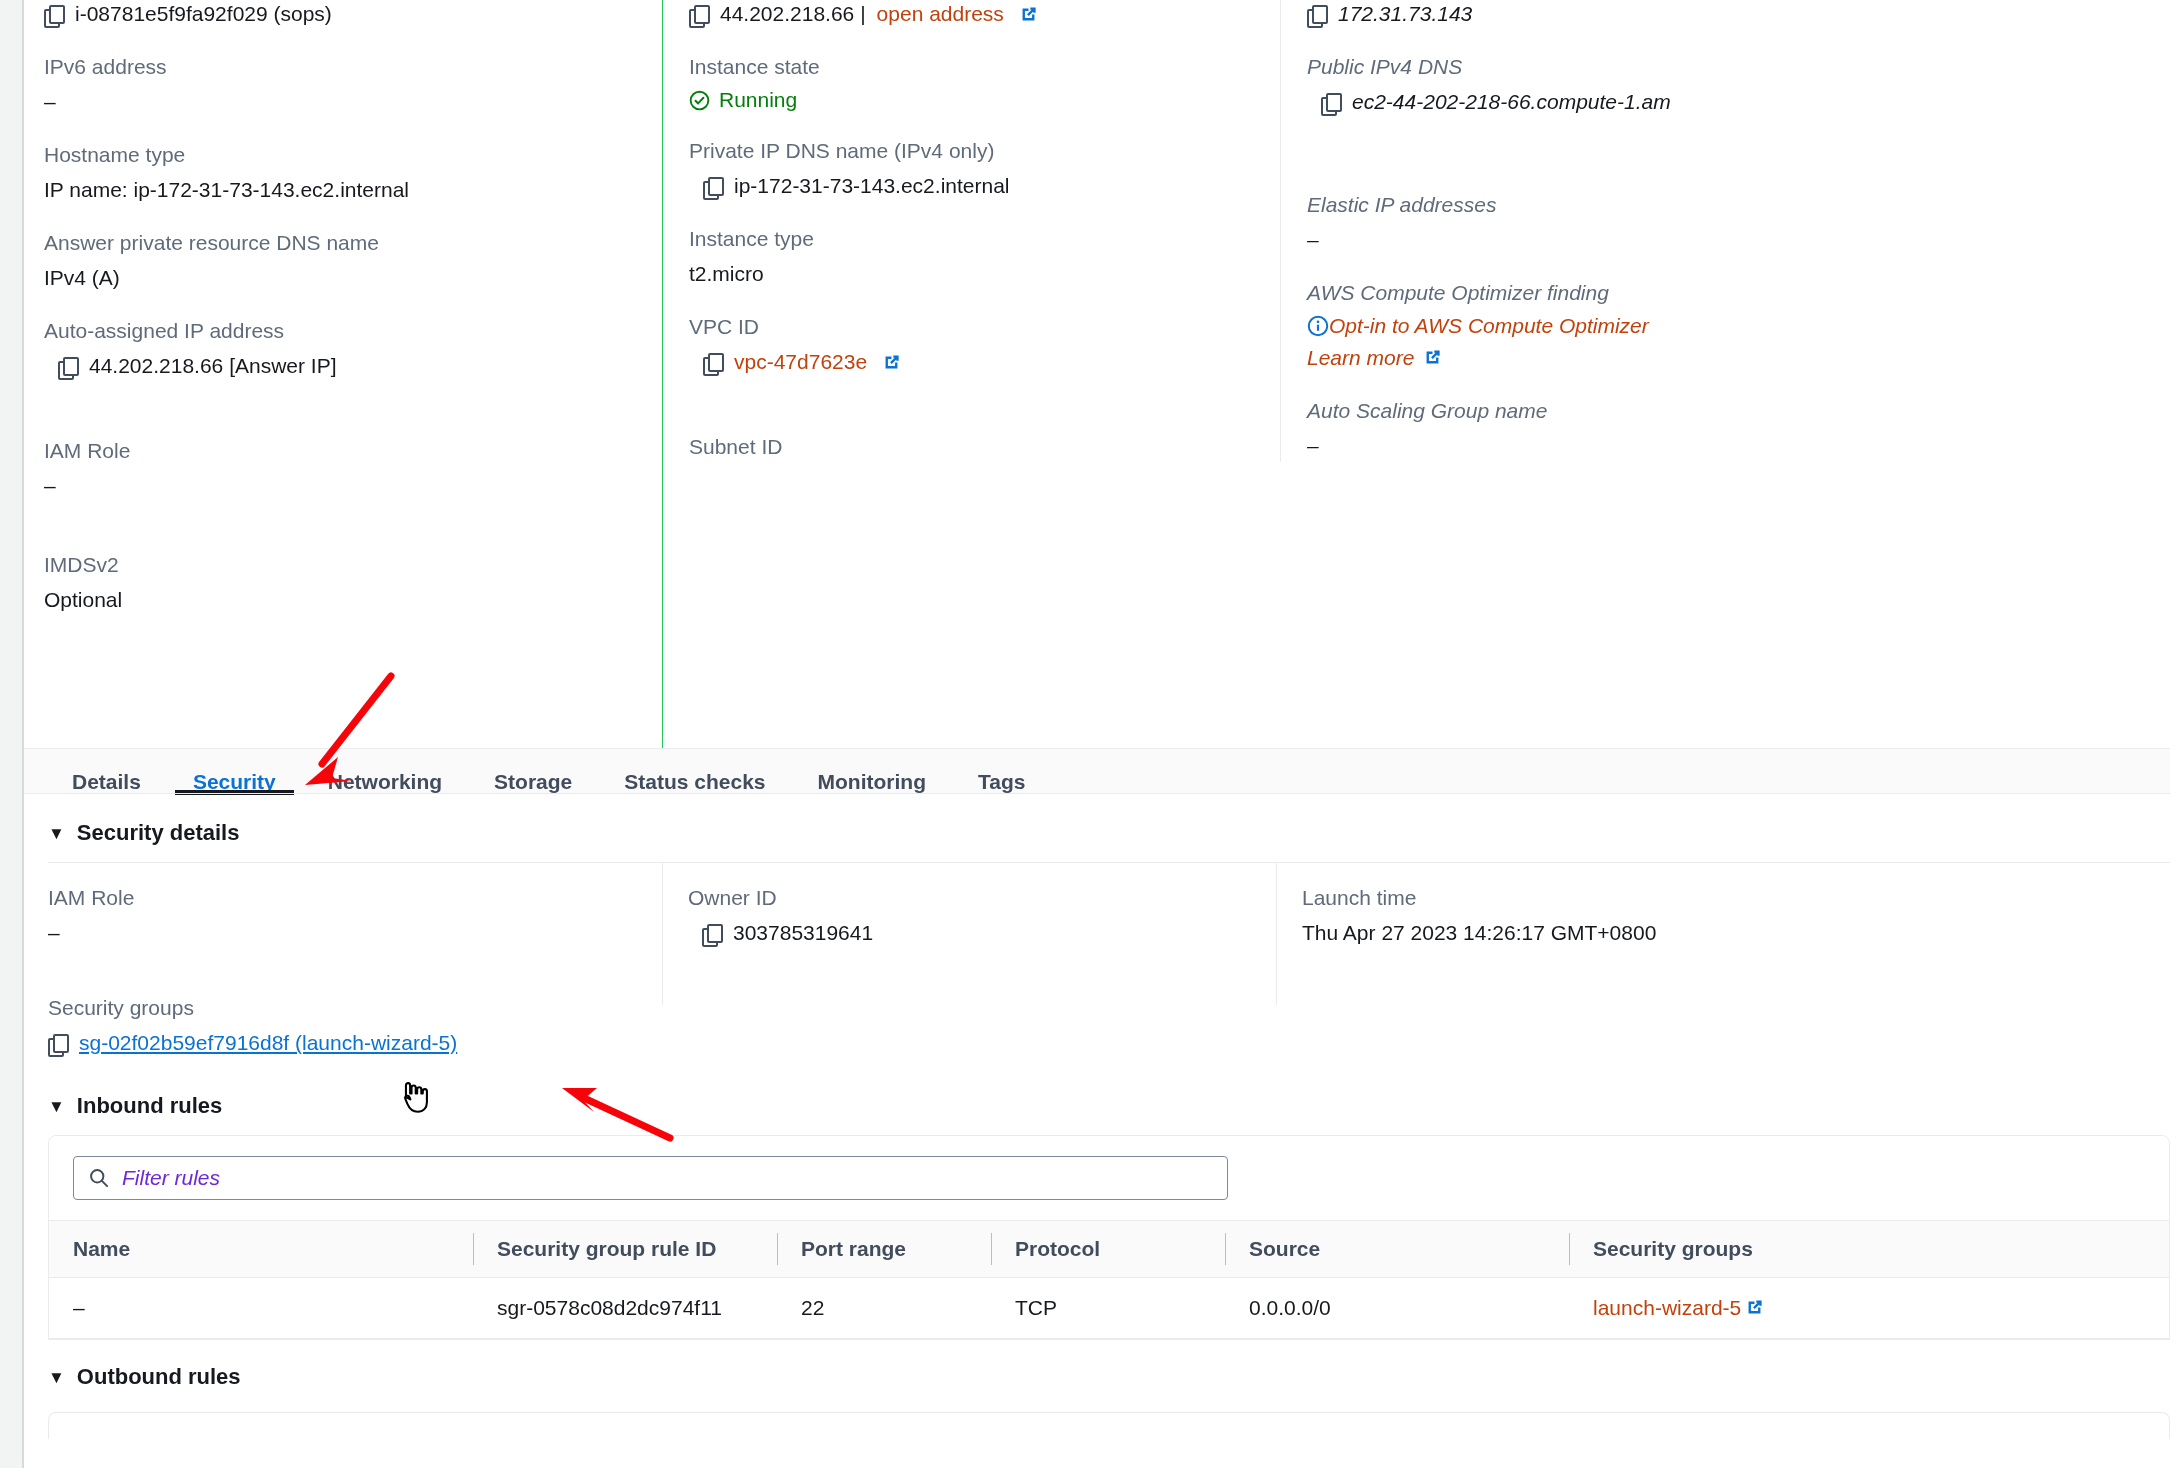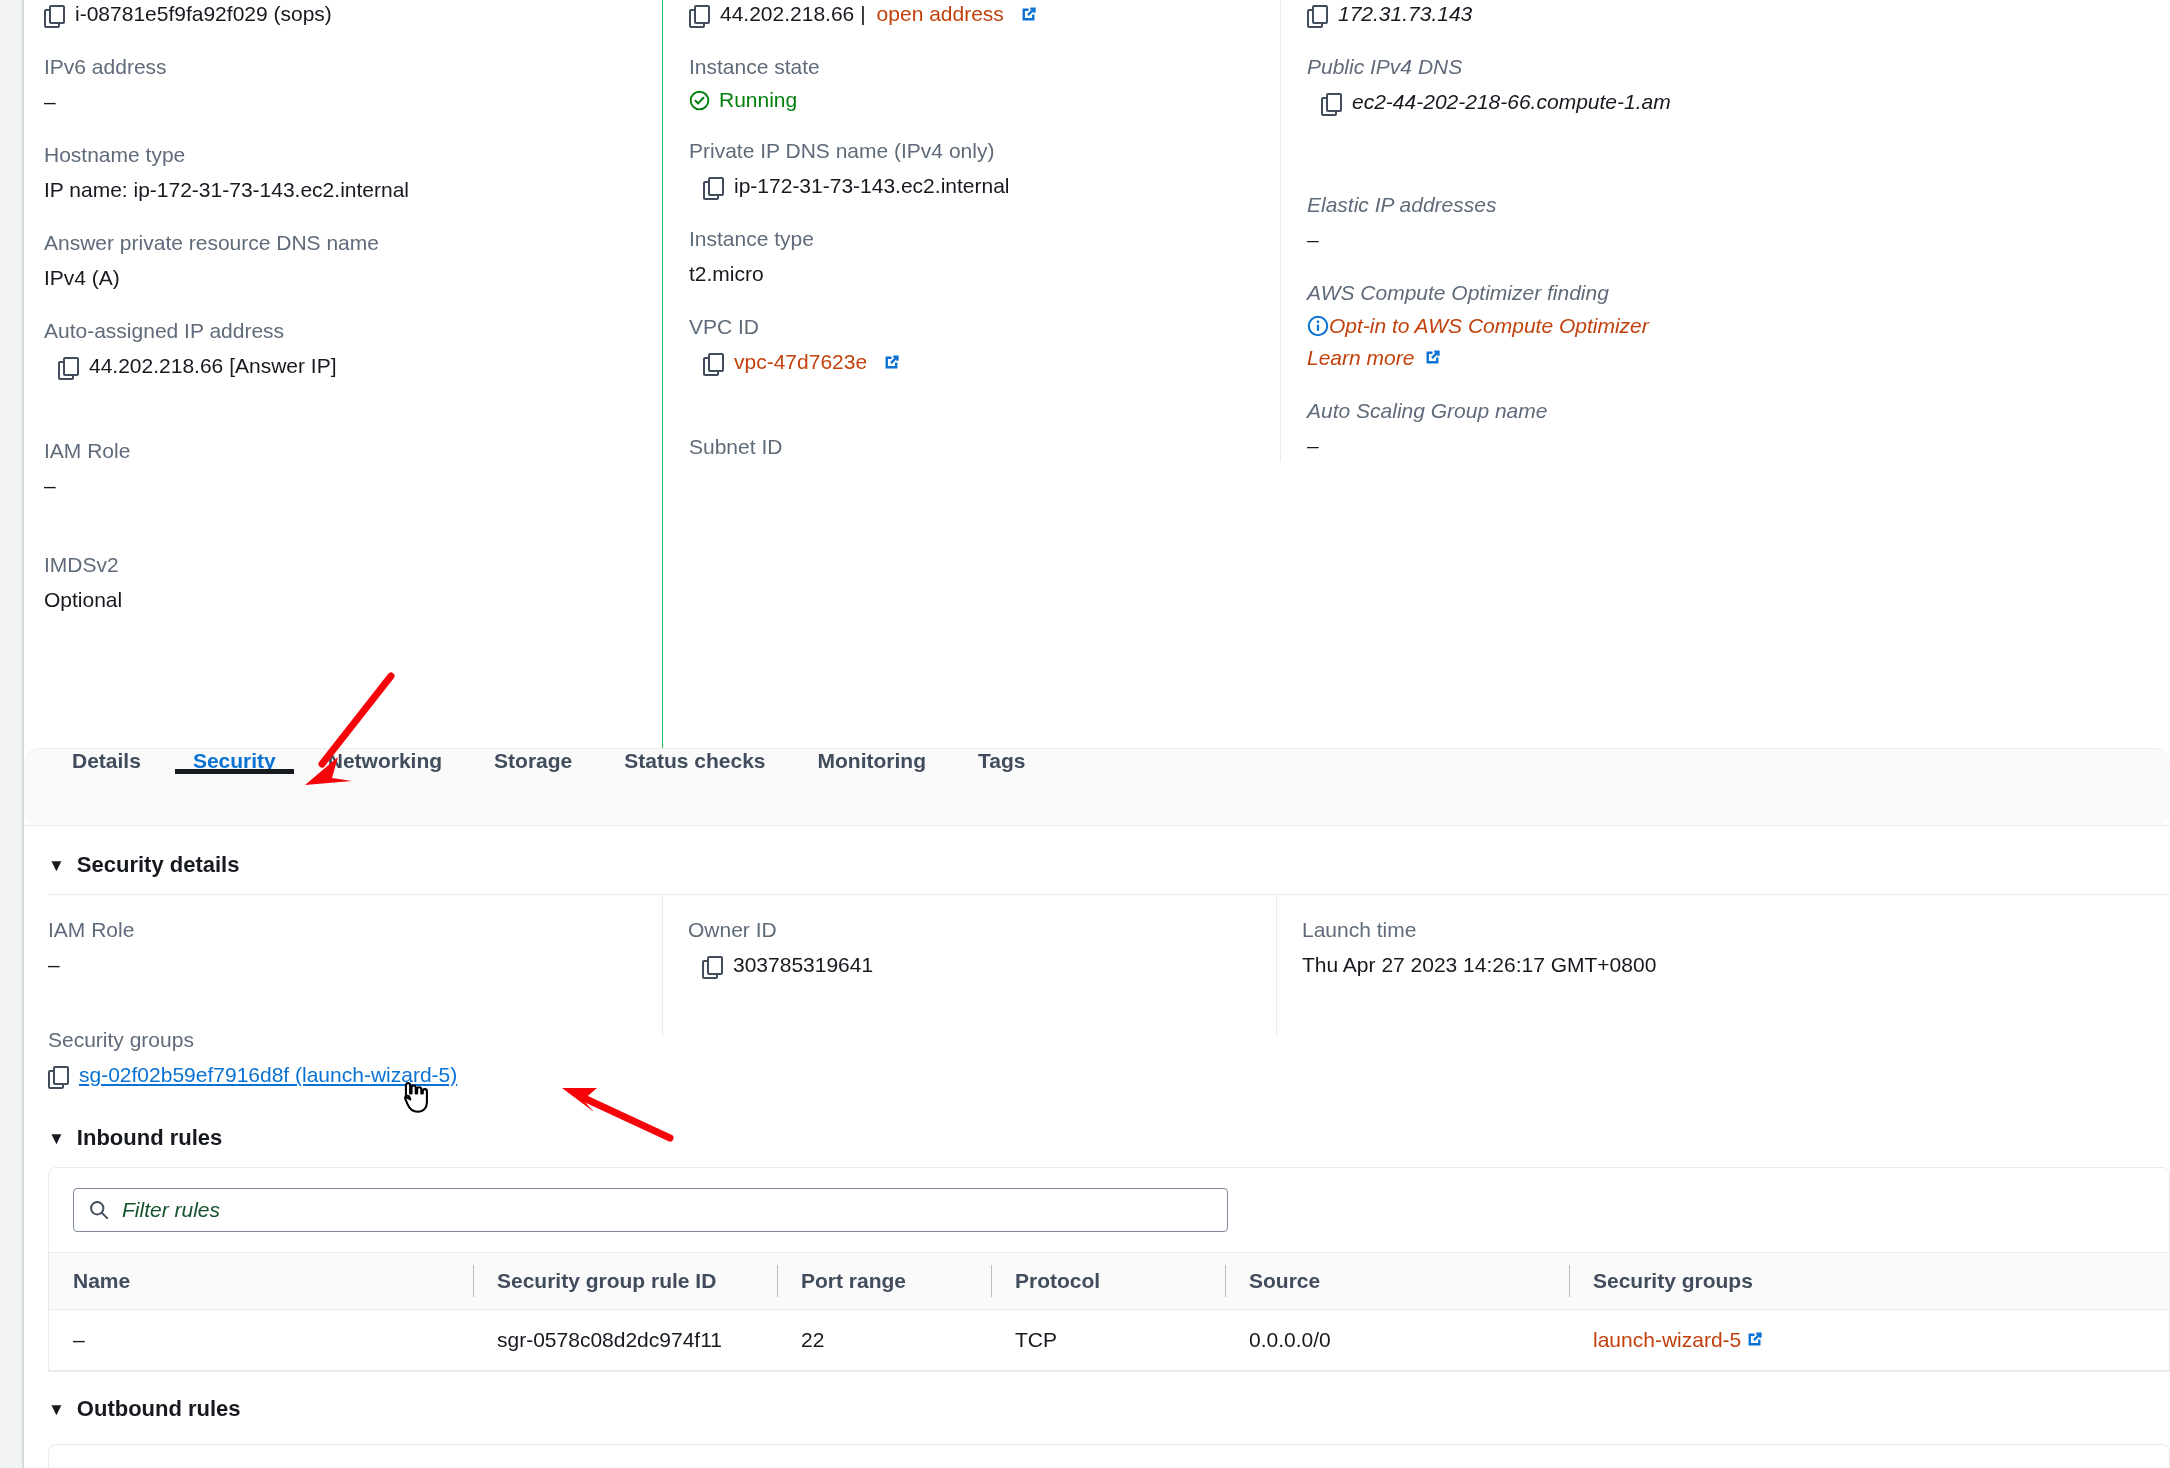--- a/index.html
+++ b/index.html
@@ -139,27 +139,26 @@
     flex: 0 0 auto;
   }
   .info-icon { width: 22px; height: 22px; flex:0 0 auto; vertical-align:-4px; display:inline-block;}
 
   .optimizer-line { display: flex; align-items: center; font-size: 21px; }
 
   
   .tabs-wrap {
     border-top: 1px solid #e9ebed;
     background: #fafafa;
-    height: 78px;
-    display: flex;
-    align-items: flex-start;
+    height: 46px;
+    display: flex;
+    align-items: flex-end;
     padding-left: 22px;
     box-sizing: border-box;
     position: relative;
-    border-radius: 16px;
   }
   .tab {
     display: flex;
     align-items: center;
     padding: 0 26px;
     font-size: 21px;
     font-weight: bold;
     color: #414d5c;
     position: relative;
     cursor: pointer;
@@ -256,21 +255,21 @@
     border-radius: 4px;
     display: flex;
     align-items: center;
     gap: 12px;
     padding: 0 14px;
     box-sizing: border-box;
     background: #fff;
   }
   .filter-input .ph {
     font-size: 21px;
-    color: #14532d;
+    color: #6d28d9;
     font-style: italic;
   }
   .search-icon { width: 22px; height: 22px; flex:0 0 auto; }
 
   table.rules {
     width: 100%;
     border-collapse: collapse;
     table-layout: fixed;
   }
   table.rules th {

